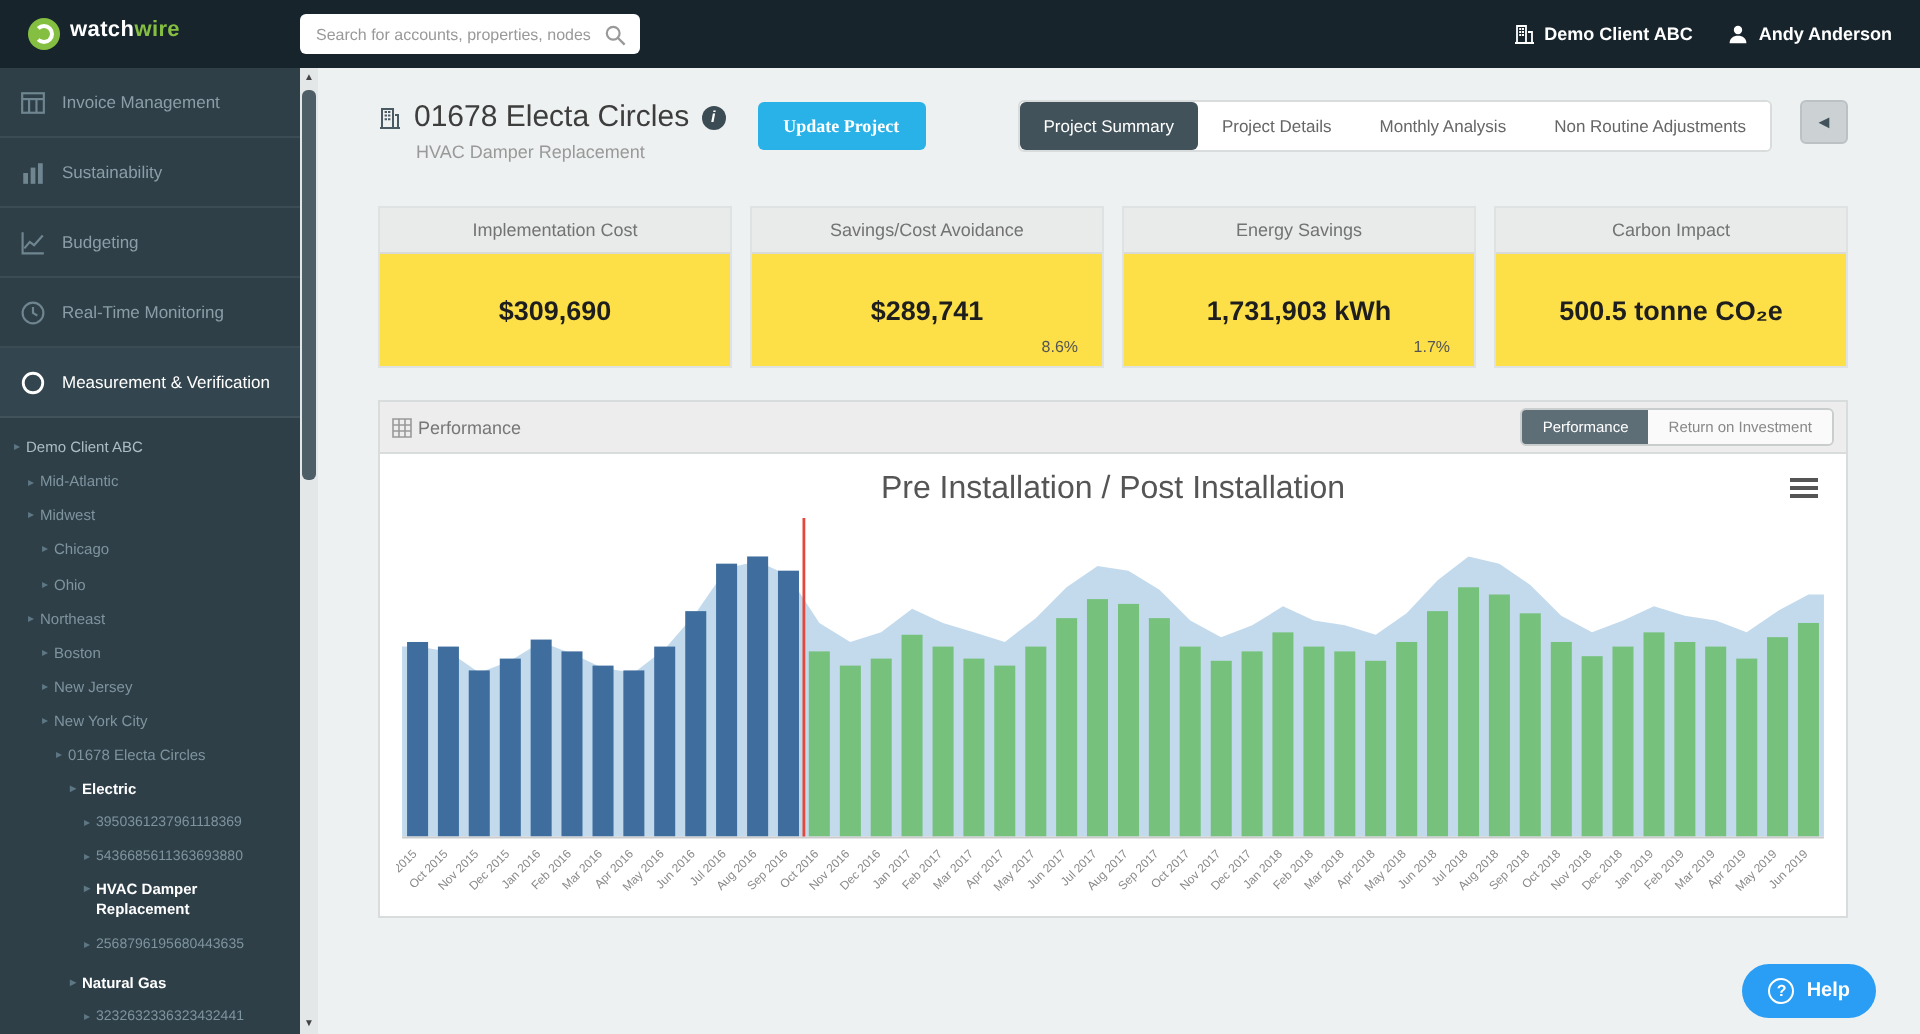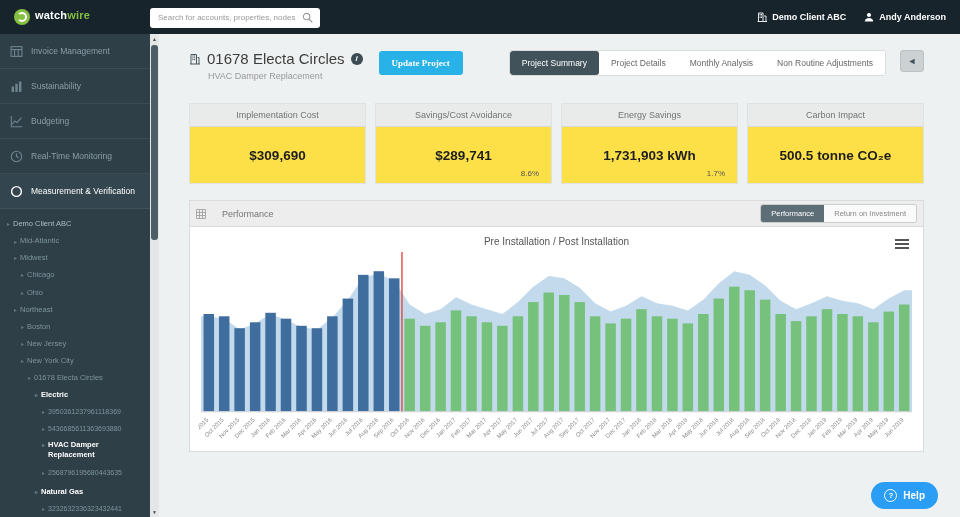--- a/index.html
+++ b/index.html
@@ -60,28 +60,28 @@
 
   
   .cards{display:flex;gap:9px;margin-top:22px}
   .card{flex:1;background:#fde047;border:1px solid #dfe2e2}
   .card-h{background:#e9eaea;border-bottom:1px solid #d8dada;padding:6px 4px;text-align:center;font-size:9px;color:#737373}
   .card-b{position:relative;height:56px;display:flex;align-items:center;justify-content:center;font-size:13.5px;font-weight:bold;color:#1e1e1e}
   .card-pct{position:absolute;right:12px;bottom:5px;font-size:8px;font-weight:normal;color:#555}
 
   
   .panel{margin-top:16px;background:#fff;border:1px solid #d9dcdc}
-  .panel-h{background:#ededed;border-bottom:1px solid #d9dcdc;display:flex;align-items:center;gap:16px;padding:3px 6px}
+  .panel-h{background:#ededed;border-bottom:1px solid #d9dcdc;display:flex;align-items:center;gap:3px;padding:3px 6px}
   .panel-title{font-size:9px;color:#777}
   .grid-icon{width:10px;height:10px;color:#999;display:flex}
   .toggle{margin-left:auto;display:flex;border:1px solid #c9cdcd;border-radius:3px;overflow:hidden}
   .tg{font-size:7.5px;padding:4px 10px;border:none;font-family:inherit;background:#fafafa;color:#888;cursor:pointer;white-space:nowrap}
   .tg.active{background:#5e6e76;color:#fff}
   .chart-wrap{position:relative;padding:2px 8px 2px}
-  .chart-title{text-align:center;font-size:10px;color:#555;padding:7px 0 2px}
+  .chart-title{text-align:center;font-size:16px;color:#555;padding:7px 0 2px}
   .burger{position:absolute;top:12px;right:14px;width:14px;cursor:pointer}
   .burger div{height:2px;background:#555;margin:0 0 2px 0}
   #chart-svg{display:block;width:100%}
 
   
   .help-btn{position:absolute;right:22px;bottom:8px;background:#2a9df4;color:#fff;border:none;border-radius:15px;padding:7px 13px;font-size:10px;font-weight:bold;display:flex;align-items:center;gap:6px;font-family:inherit;cursor:pointer}
   .help-q{width:13px;height:13px;border:1.5px solid #fff;border-radius:50%;font-size:8px;display:flex;align-items:center;justify-content:center}
 </style>
 </head>
 <body>

